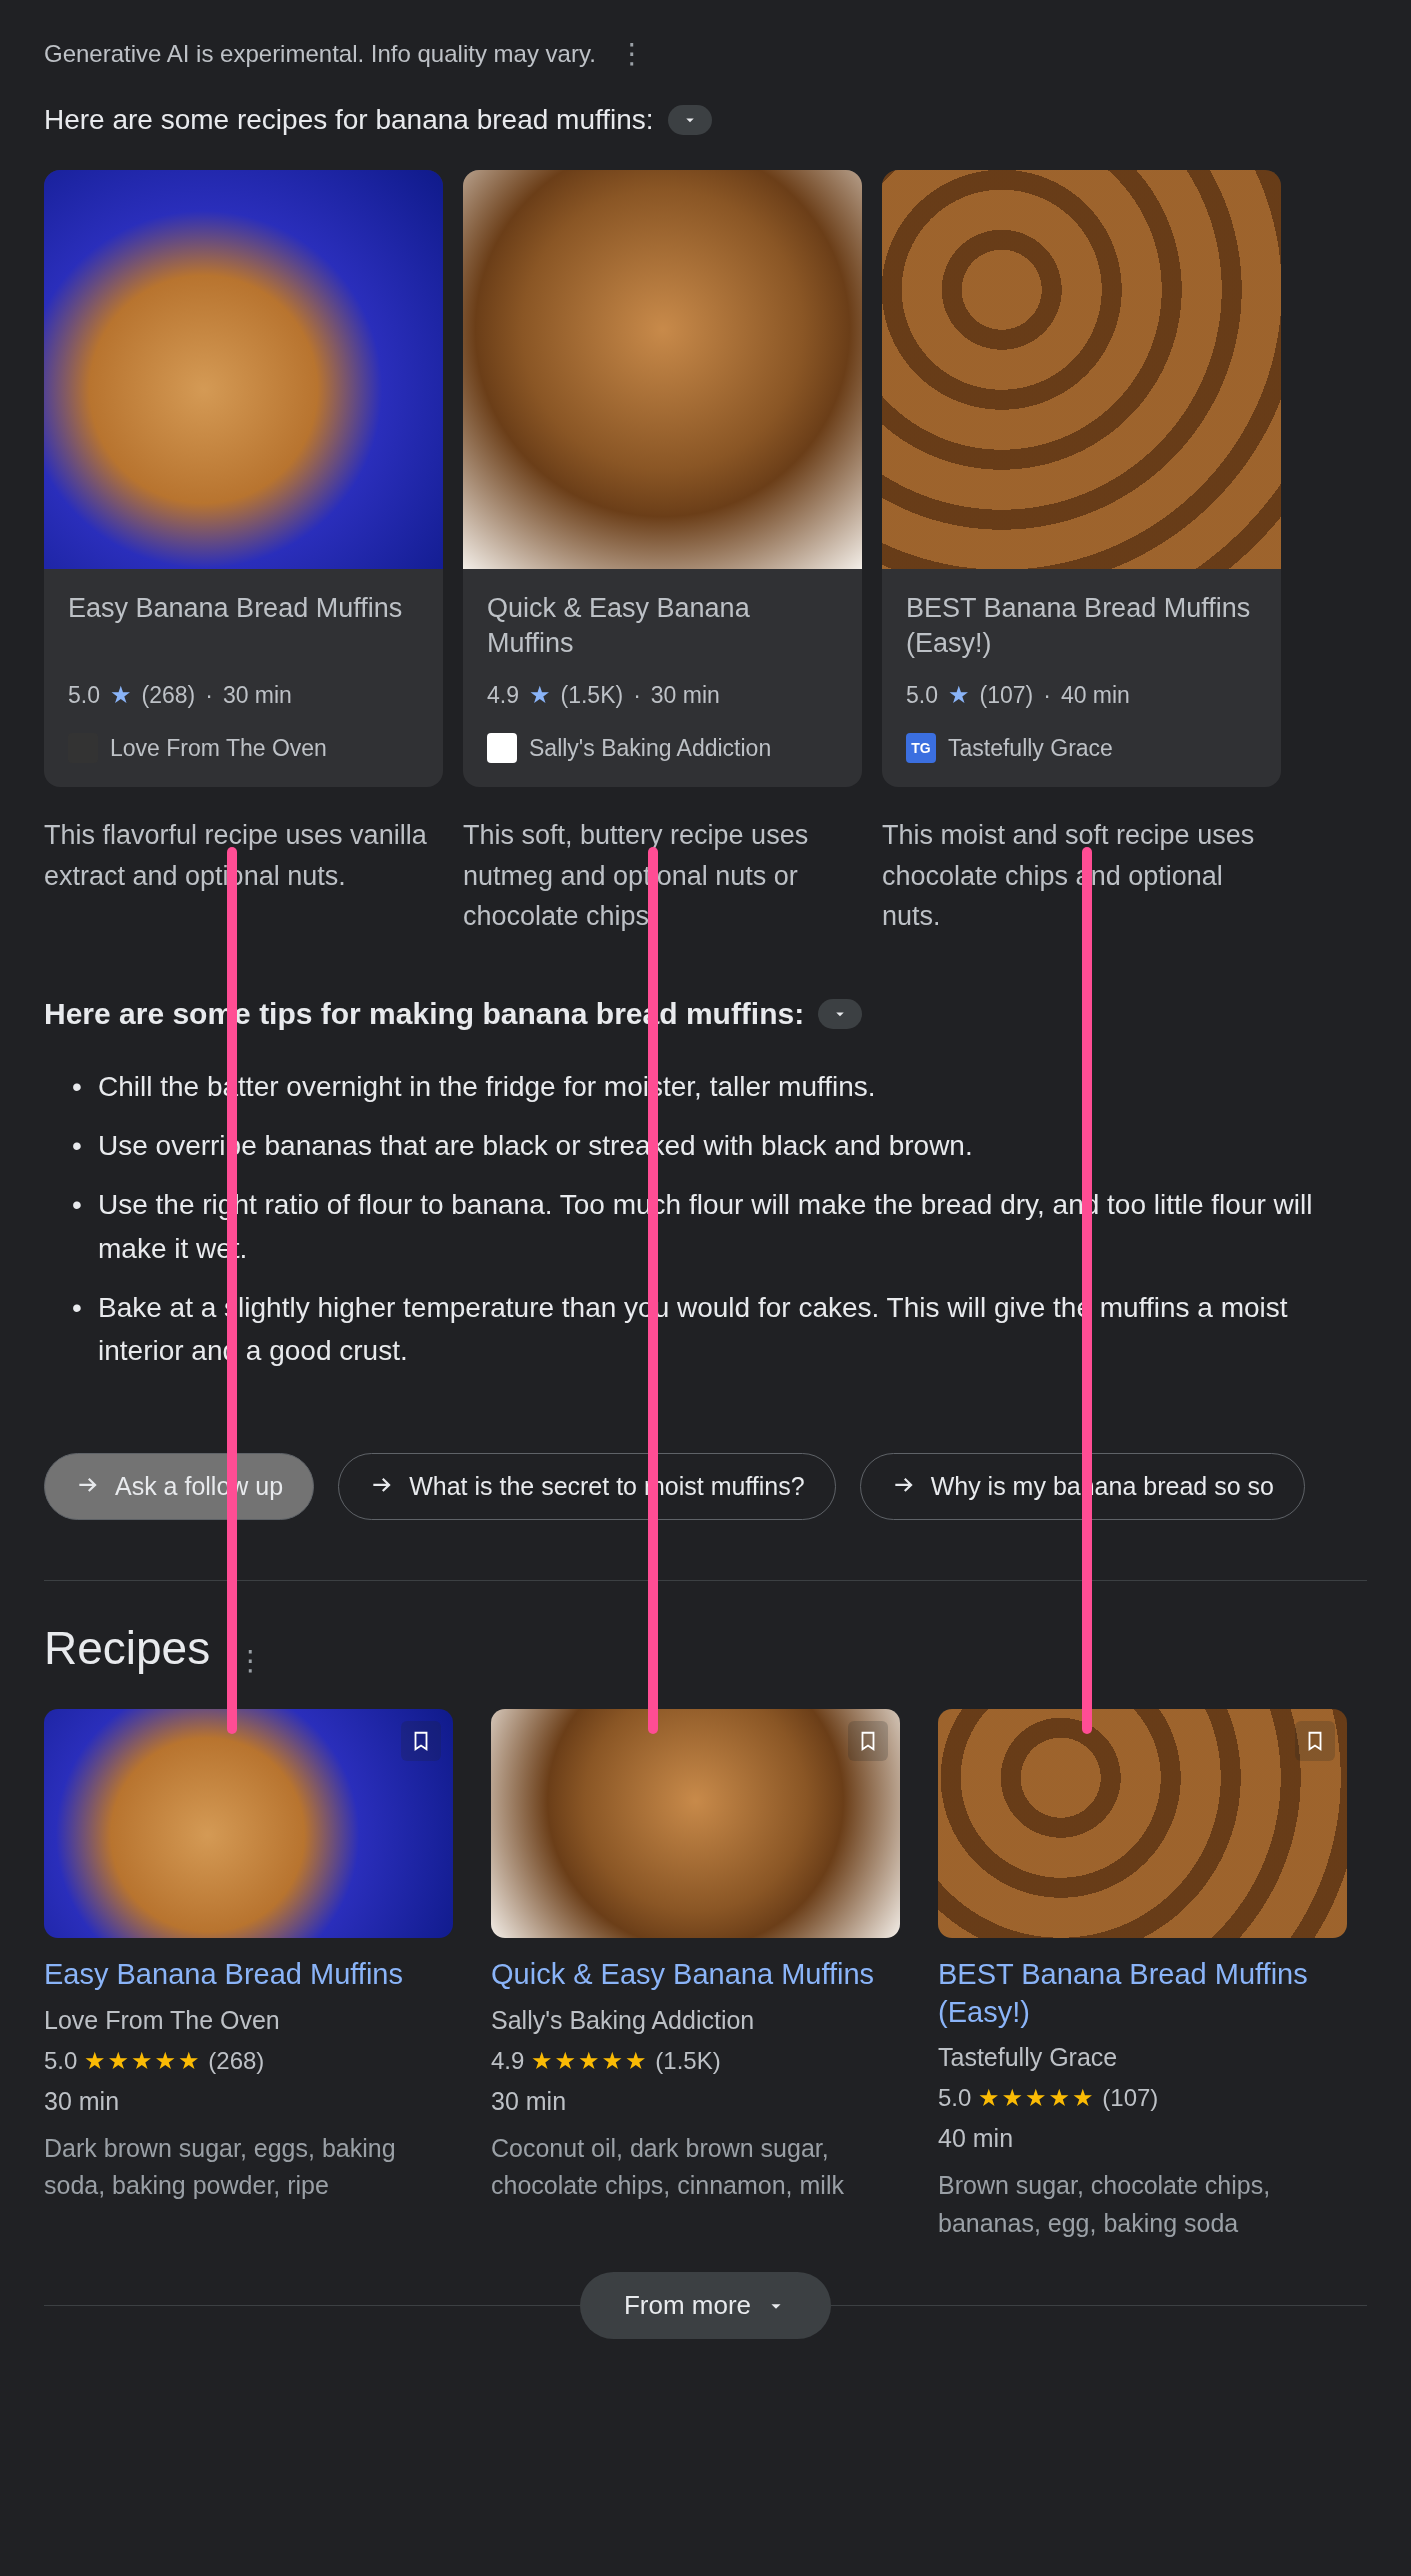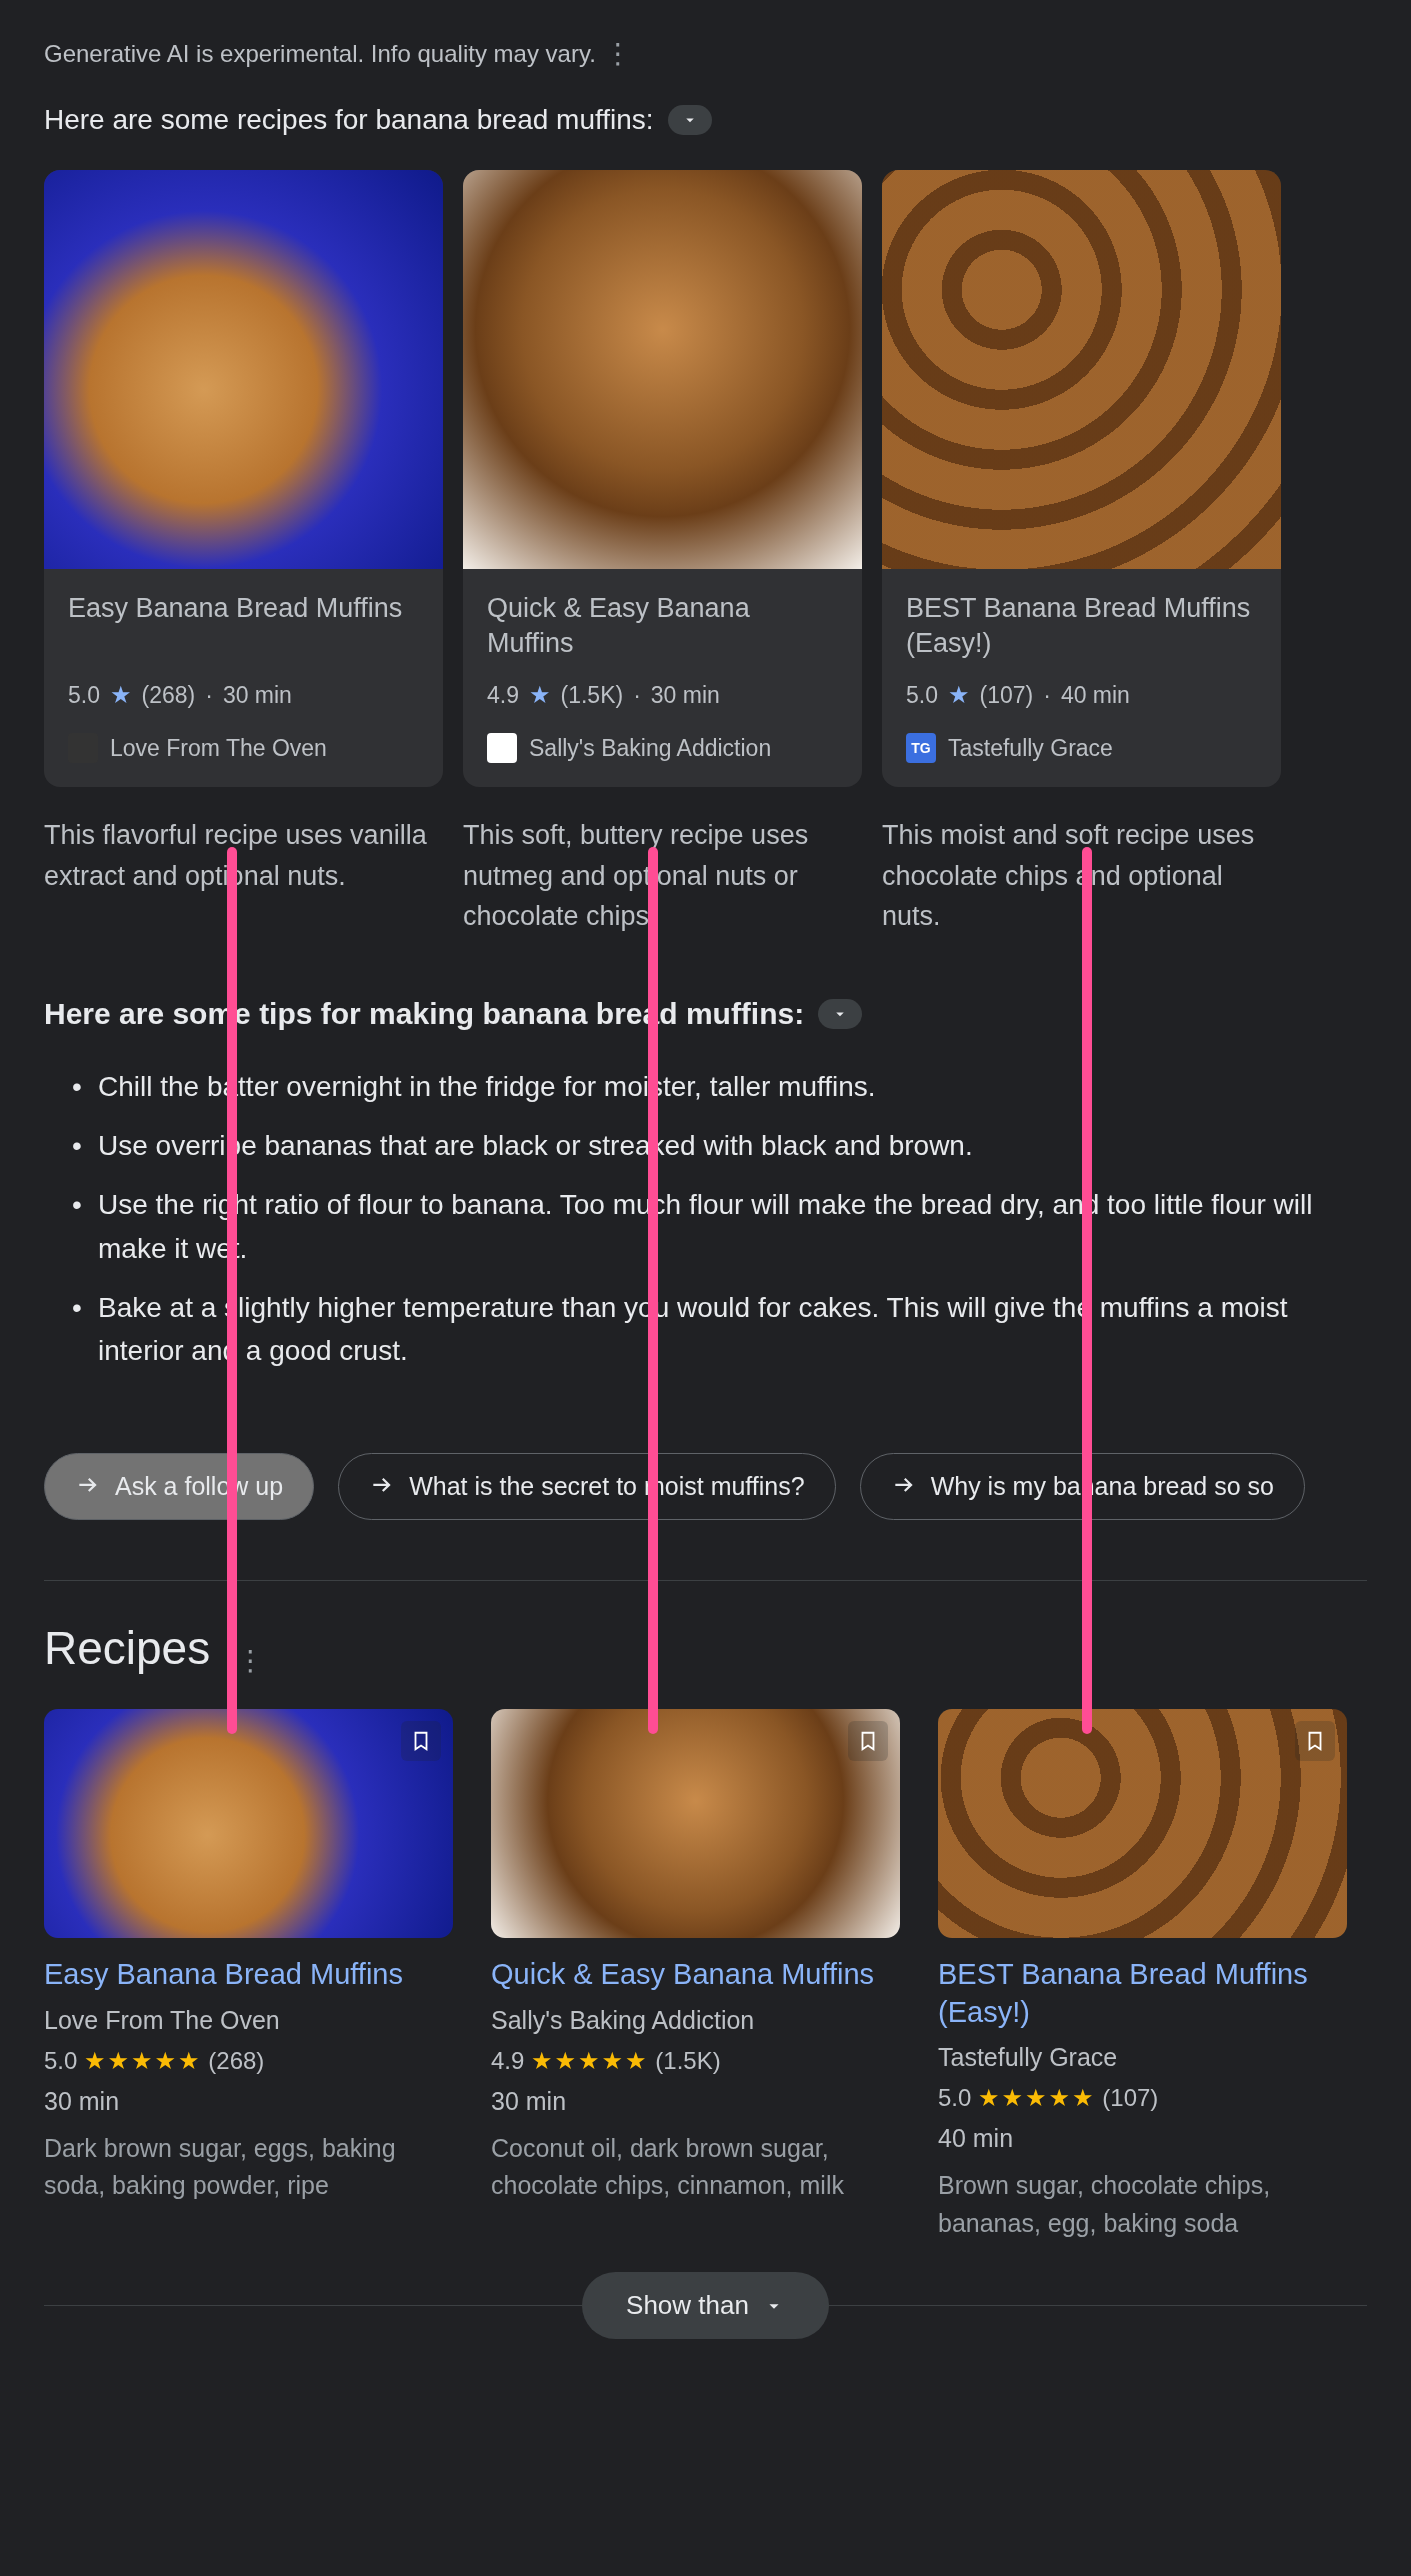--- a/index.html
+++ b/index.html
@@ -4,21 +4,21 @@
 <style>
   * { box-sizing: border-box; margin: 0; padding: 0; }
   body {
     background: #202124;
     color: #e8eaed;
     font-family: Arial, Helvetica, sans-serif;
     width: 1411px;
     padding: 40px 44px;
     position: relative;
   }
-  .disclaimer-row { display:flex; align-items:center; gap:8px; margin-bottom:36px; }
+  .disclaimer-row { display:flex; align-items:center; gap:22px; margin-bottom:36px; }
   .disclaimer { color:#bdc1c6; font-size:24px; font-weight:500; }
   .vdots { color:#9aa0a6; font-size:28px; line-height:1; cursor:pointer; }
   .intro { font-size:28px; color:#e8eaed; display:flex; align-items:center; gap:14px; margin-bottom:34px; }
   h2.intro { font-weight:400; }
   .chevron-pill {
     background:#3c4043; width:44px; height:30px; border-radius:15px;
     display:inline-flex; align-items:center; justify-content:center; cursor:pointer;
   }
   .chevron-pill svg { width:18px; height:18px; fill:#e8eaed; }
   .card-row { display:flex; gap:20px; margin-bottom:28px; }
@@ -258,21 +258,21 @@
       <span>(107)</span>
     </div>
     <div class="time">40 min</div>
     <div class="ingr">Brown sugar, chocolate chips, bananas, egg, baking soda</div>
   </div>
 </div>
 
 <div class="showmore-row">
   <div class="line"></div>
   <div class="showmore">
-    <span>Show than</span>
+    <span>From more</span>
     <svg viewBox="0 0 24 24">
         <path d="M7 10l5 5 5-5z"></path>
       </svg>
   </div>
   <div class="line"></div>
 </div>
 
 <div class="annot" style="left:227px"></div>
 <div class="annot" style="left:648px"></div>
 <div class="annot" style="left:1082px"></div>

